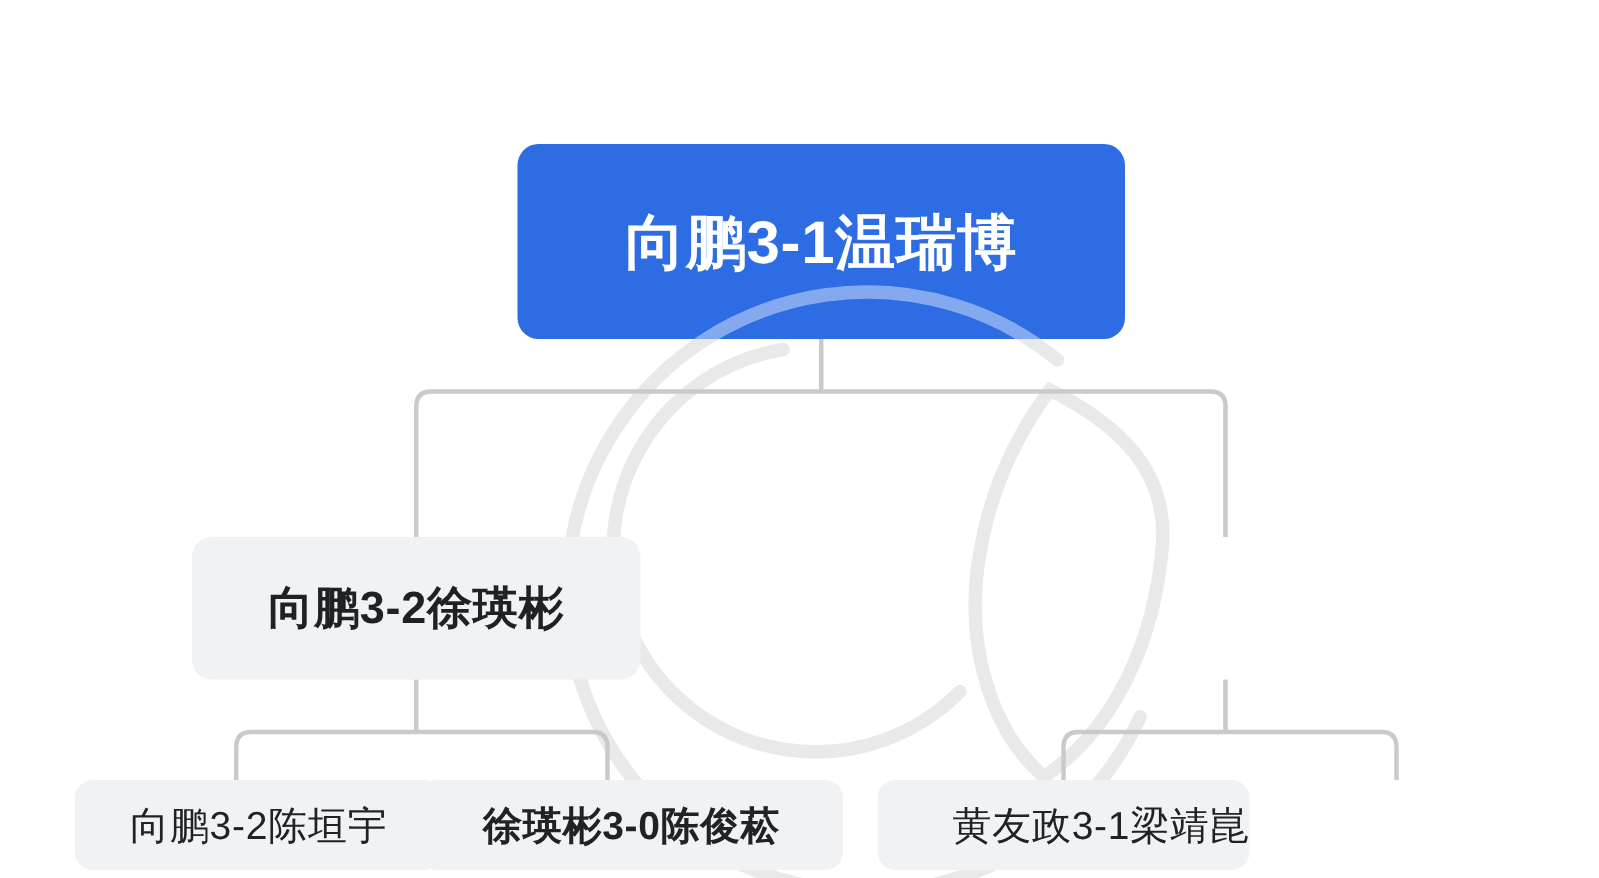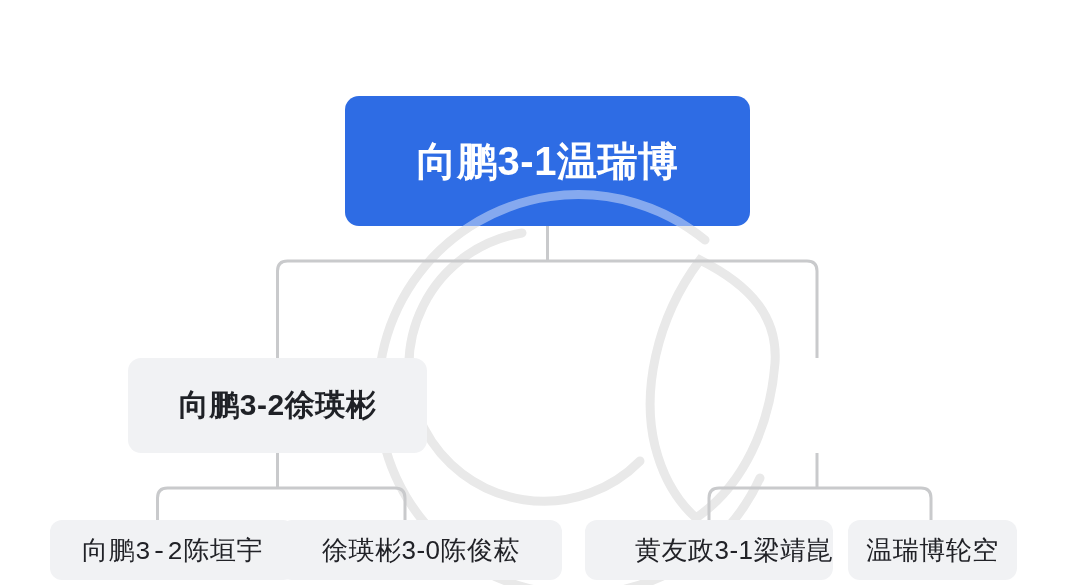--- a/index.html
+++ b/index.html
@@ -56,22 +56,22 @@
   .semi-left  { left: 128px; width: 299px; }
   .semi-right { left: 652px; width: 330px; }
   .node-qf {
     top: 472px; height: 60px;
     background: #f1f2f4;
     color: #212227;
     border-radius: 12px;
     font-size: 26px;
     font-weight: 400;
   }
-  .qf-1 { left: 50px;  width: 245px; font-family: Liberation Mono, monospace; }
-  .qf-2 { left: 280px; width: 282px; }
+  .qf-1 { left: 50px;  width: 245px; }
+  .qf-2 { left: 280px; width: 282px; font-weight: bold; }
   .qf-3 { left: 585px; width: 248px; justify-content: flex-end; }
   .qf-4 { left: 848px; width: 169px; }
   .conn {
     stroke: #c9cacc;
     stroke-width: 3;
     fill: none;
   }
 </style>
 </head>
 <body>
@@ -126,21 +126,18 @@
 
   <div class="node node-qf qf-1">
     <span>向鹏3-2陈垣宇</span>
   </div>
   <div class="node node-qf qf-2">
     <span>徐瑛彬3-0陈俊菘</span>
   </div>
   <div class="node node-qf qf-3">
     <span>黄友政3-1梁靖崑</span>
   </div>
-  <div class="node node-qf qf-4">
-    <span>温瑞博轮空</span>
-  </div>
 
   <svg class="layer wm-over" viewBox="0 0 1066 585">
     <use href="#wm" clip-path="url(#rootClip)" style="stroke:rgba(255,255,255,0.42); fill:rgba(255,255,255,0.42);"></use>
   </svg>
 
 </div>
 
 </body></html>

